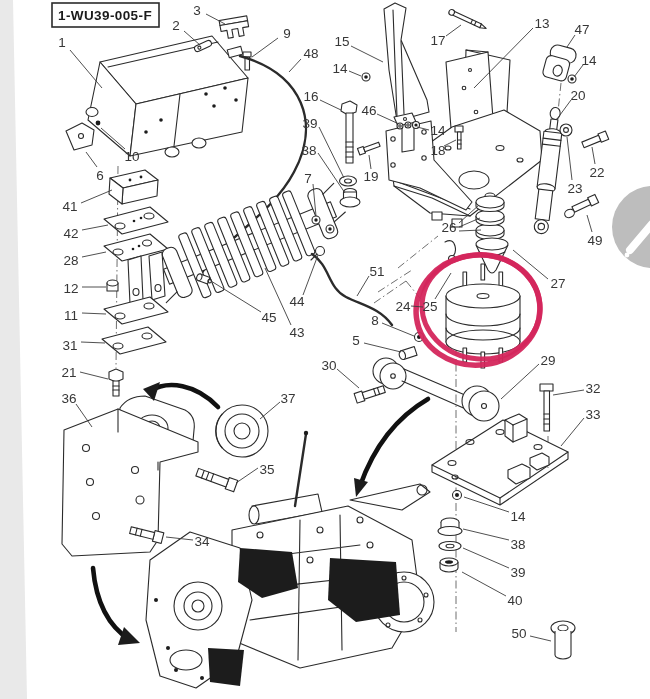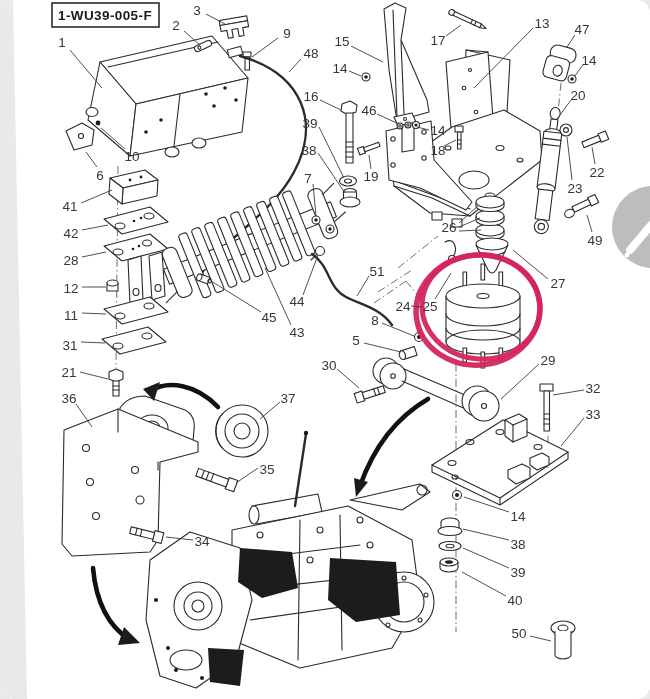--- a/index.html
+++ b/index.html
@@ -1,17 +1,17 @@
 <!DOCTYPE html>
 <html><head>
 <meta charset="utf-8">
 <style>
   html,body{margin:0;padding:0;background:#e9e9e9;}
   .page{position:relative;width:650px;height:699px;background:#ffffff;overflow:hidden;
-        font-family:"Liberation Sans", sans-serif;border-radius:14px;}
+        font-family:"Liberation Sans", sans-serif;}
   svg{display:block;}
   .s{stroke:#2b2b2b;stroke-width:1.1;fill:none;stroke-linecap:round;stroke-linejoin:round}
   .w{stroke:#2b2b2b;stroke-width:1.1;fill:#ffffff;stroke-linejoin:round}
   .b{fill:#1c1c1c;stroke:none}
   .t2{stroke-width:2.4}
   .dd{stroke:#4a4a4a;stroke-width:.8;fill:none;stroke-dasharray:8 3 1.5 3}
   .dsh{stroke:#4a4a4a;stroke-width:.8;fill:none;stroke-dasharray:5 3}
   .arrowln{fill:none;stroke:#111;stroke-width:4.6;stroke-linecap:round}
   .leader{stroke:#3c3c3c;stroke-width:.9}
   .callout-num{font:13.5px "Liberation Sans", sans-serif;fill:#373737;}

